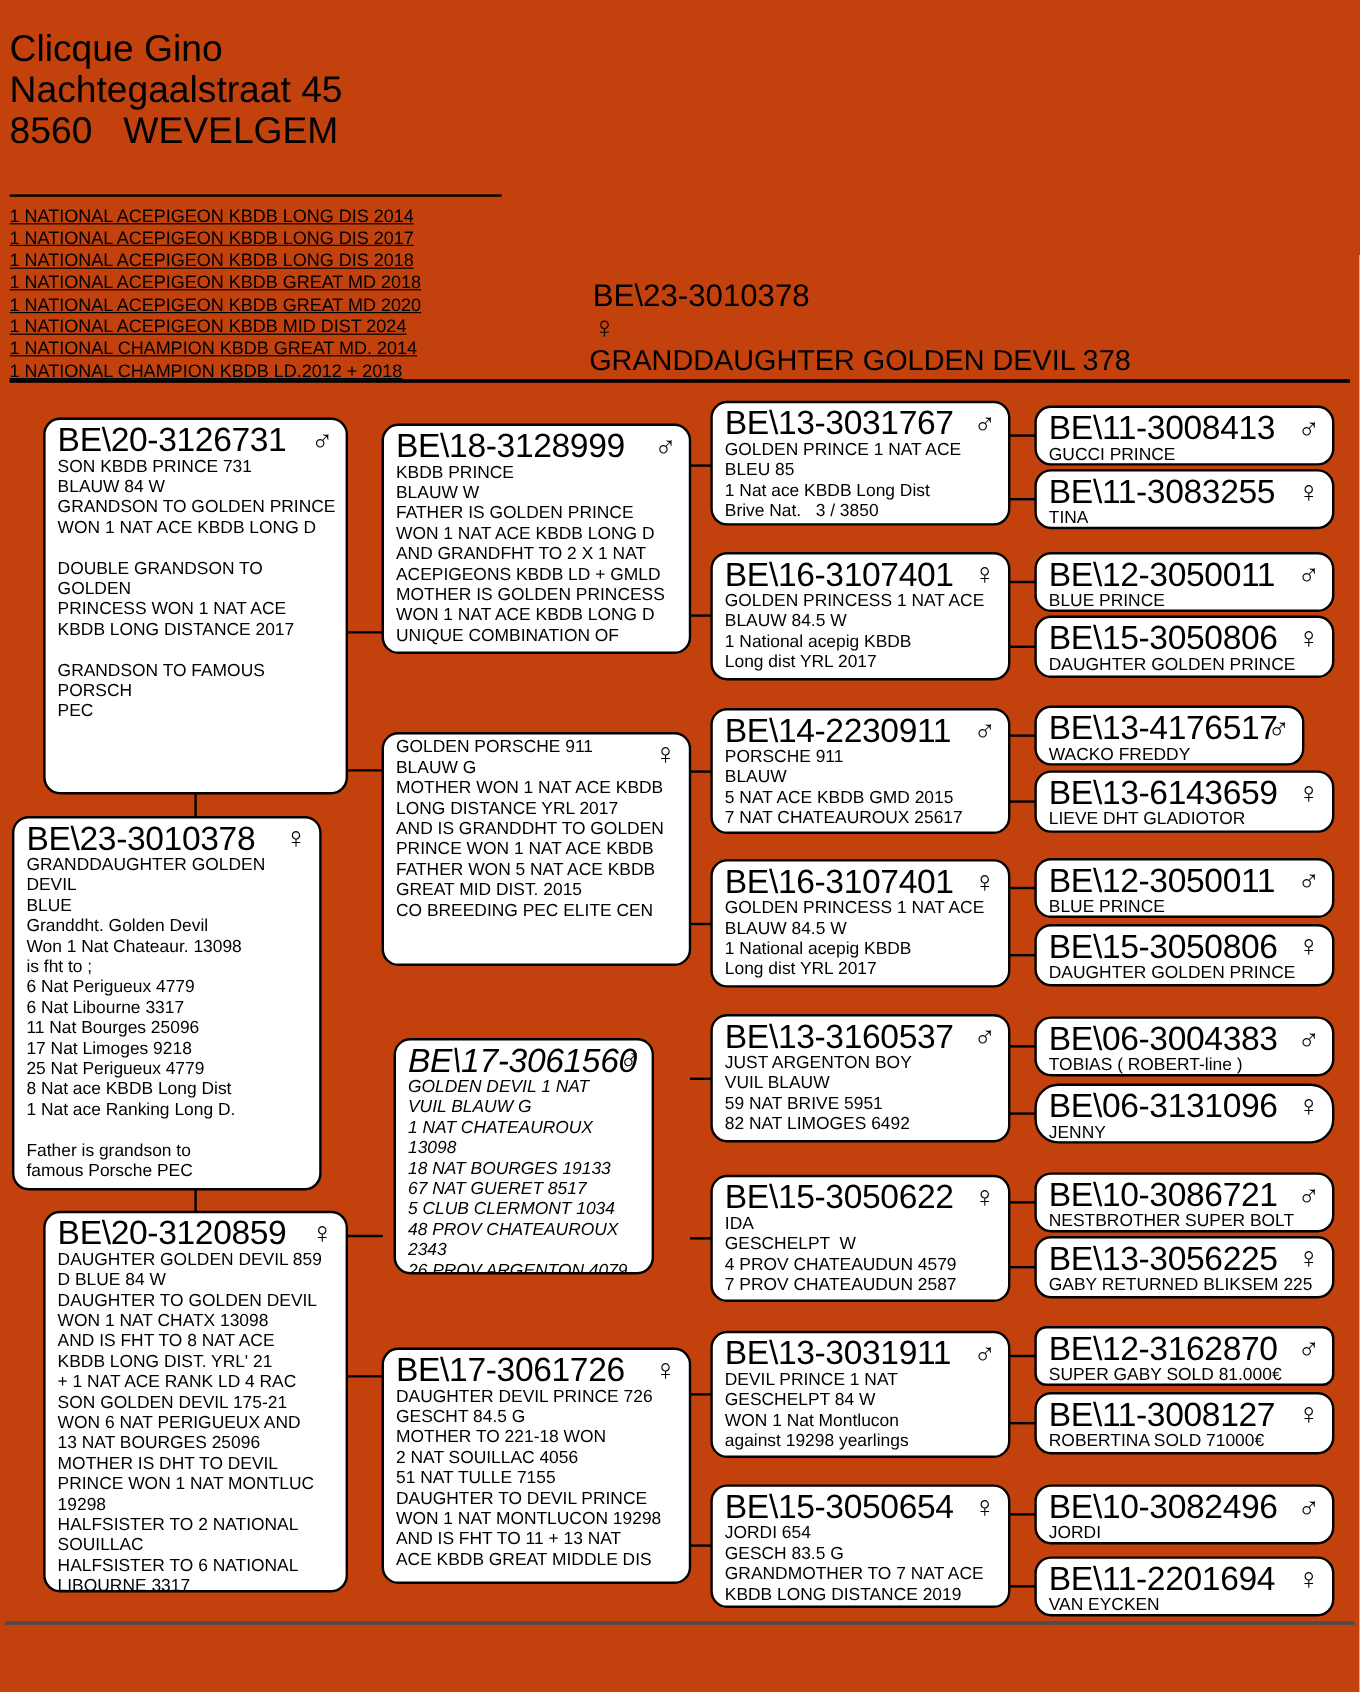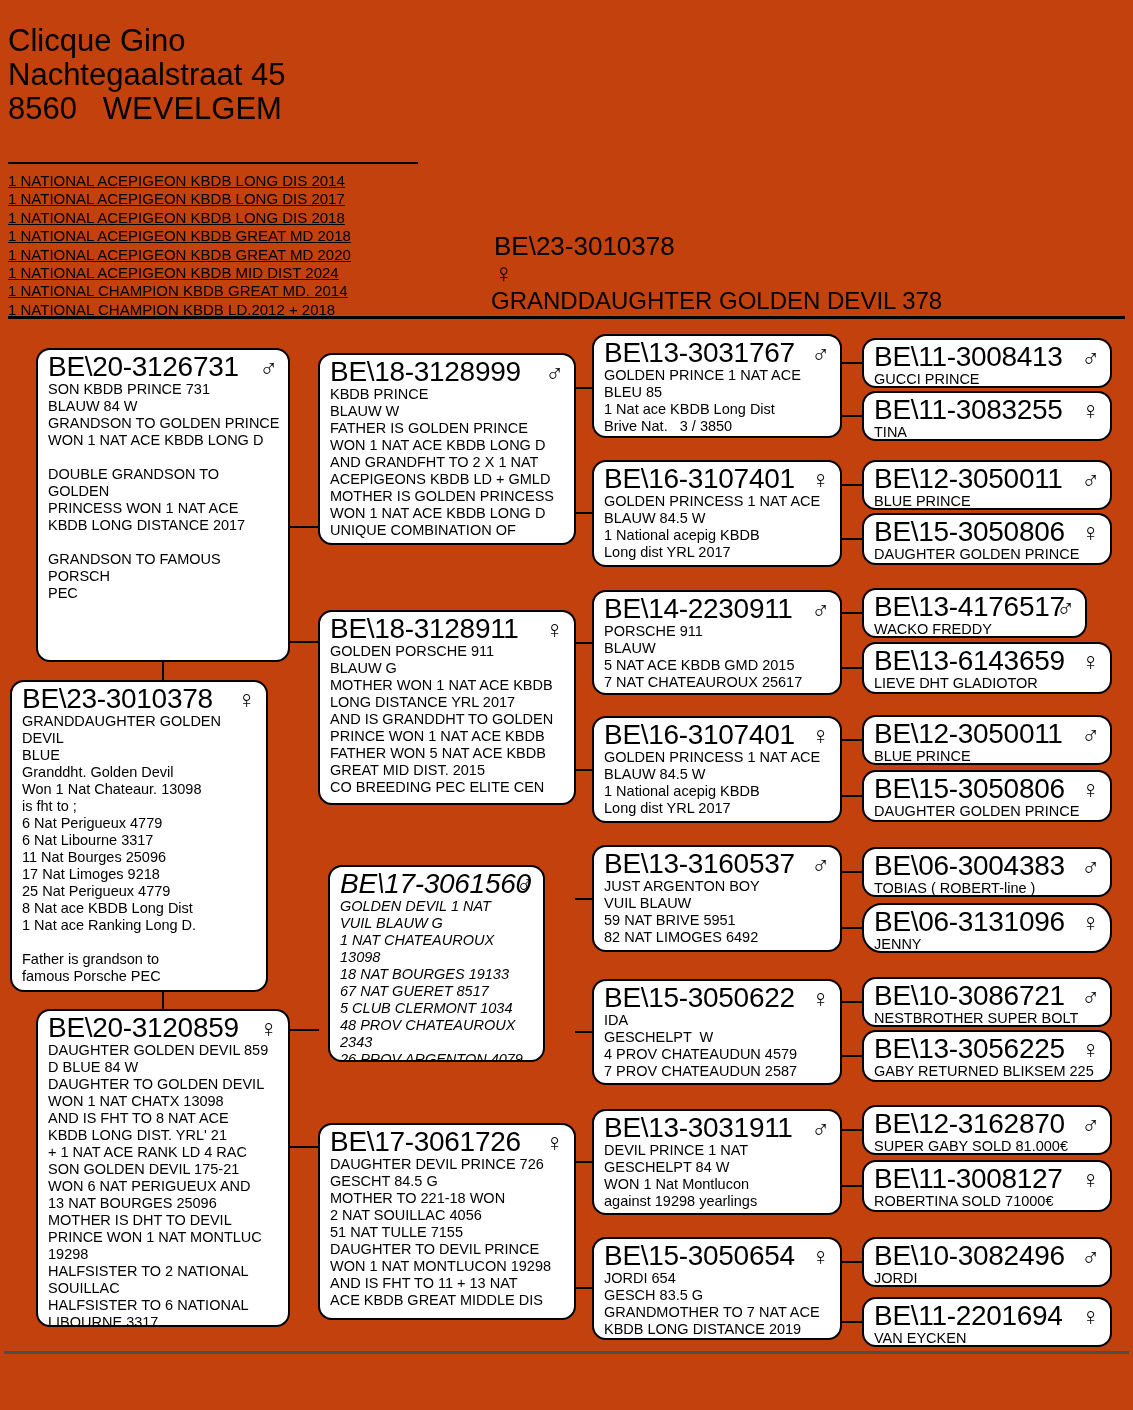--- a/index.html
+++ b/index.html
@@ -152,21 +152,20 @@
 BLAUW W
 FATHER IS GOLDEN PRINCE
 WON 1 NAT ACE KBDB LONG D
 AND GRANDFHT TO 2 X 1 NAT
 ACEPIGEONS KBDB LD + GMLD
 MOTHER IS GOLDEN PRINCESS
 WON 1 NAT ACE KBDB LONG D
 UNIQUE COMBINATION OF</div>
   </div>
   <div class="box" style="left:318px; top:610px; width:258px; height:195px;">
-    <span class="ring">BE\18-3128911</span>
     <span class="sex">♀</span>
     <div class="body">GOLDEN PORSCHE 911
 BLAUW G
 MOTHER WON 1 NAT ACE KBDB
 LONG DISTANCE YRL 2017
 AND IS GRANDDHT TO GOLDEN
 PRINCE WON 1 NAT ACE KBDB
 FATHER WON 5 NAT ACE KBDB
 GREAT MID DIST. 2015
 CO BREEDING PEC ELITE CEN</div>
@@ -316,21 +315,21 @@
   <div class="box" style="left:862px; top:977px; width:250px; height:50px;">
     <span class="ring">BE\10-3086721</span>
     <span class="sex">♂</span>
     <div class="body">NESTBROTHER SUPER BOLT</div>
   </div>
   <div class="box" style="left:862px; top:1030px; width:250px; height:52px;">
     <span class="ring">BE\13-3056225</span>
     <span class="sex">♀</span>
     <div class="body">GABY RETURNED BLIKSEM 225</div>
   </div>
-  <div class="box" style="left:862px; top:1105px; width:250px; height:50px;">
+  <div class="box" style="left:862px; top:1105px; width:250px; height:50px;border-radius:10px;">
     <span class="ring">BE\12-3162870</span>
     <span class="sex">♂</span>
     <div class="body">SUPER GABY SOLD 81.000€</div>
   </div>
   <div class="box" style="left:862px; top:1160px; width:250px; height:52px;">
     <span class="ring">BE\11-3008127</span>
     <span class="sex">♀</span>
     <div class="body">ROBERTINA SOLD 71000€</div>
   </div>
   <div class="box" style="left:862px; top:1237px; width:250px; height:50px;">

